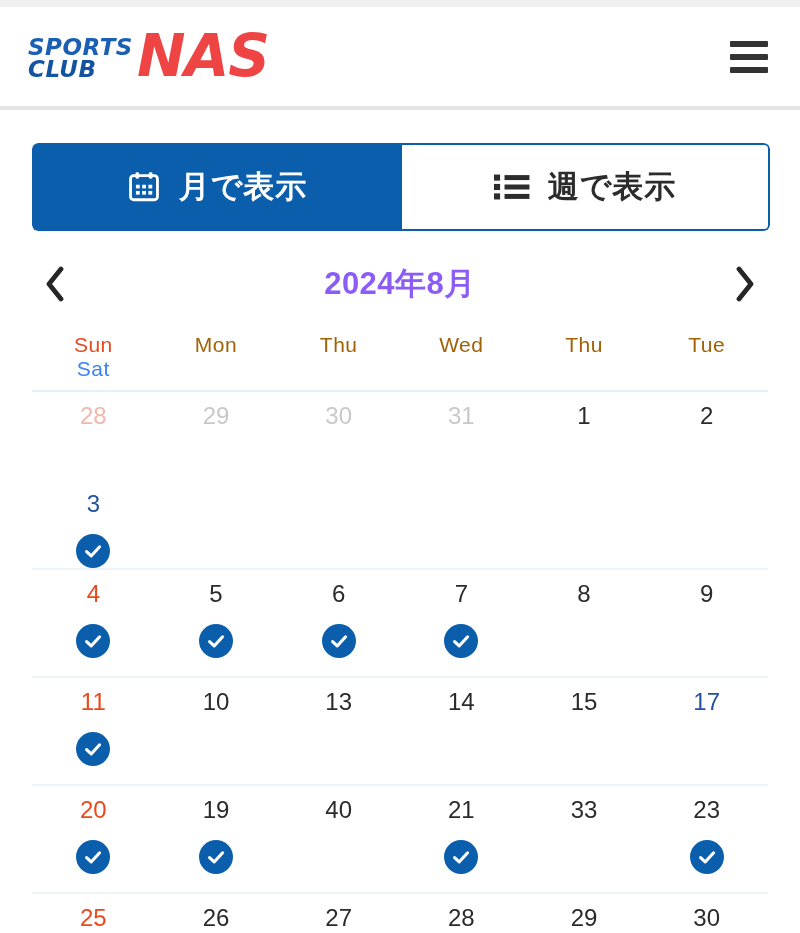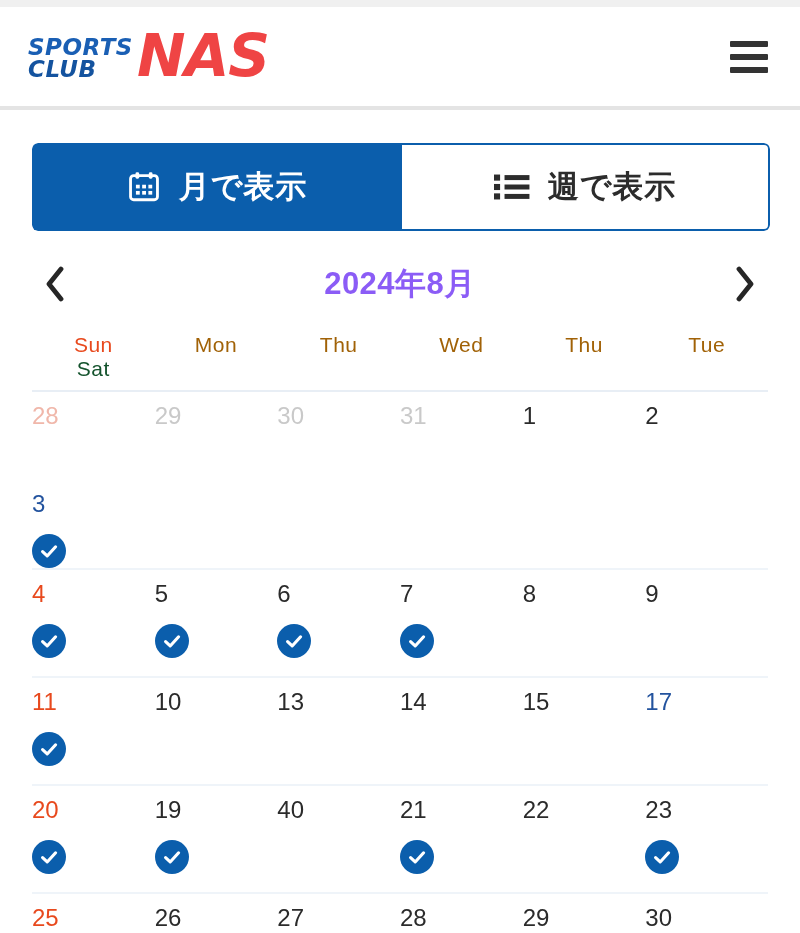--- a/index.html
+++ b/index.html
@@ -158,31 +158,32 @@
     padding-bottom: 9px;
   }
   .dow {
     text-align: center;
     font-size: 21px;
     font-weight: normal;
     color: #a16207;
     letter-spacing: 0.5px;
   }
   .dow.sun { color: #e8491d; }
-  .dow.sat { color: #14532d; }
+  .dow.sat { color: #3b82f6; }
 
   .cal-week {
     border-bottom: 2px solid #eff4f9;
     min-height: 108px;
   }
   .cal-week:last-child { border-bottom: none; }
 
   .day {
     display: flex;
     flex-direction: column;
+    align-items: center;
     padding-top: 12px;
     cursor: pointer;
   }
   .day-num {
     font-size: 24px;
     color: #2b2b2b;
     line-height: 1;
     margin-bottom: 18px;
   }
   .day.sun .day-num { color: #e8491d; }
@@ -469,21 +470,21 @@
           </div>
           <div class="day">
             <div class="day-num">21</div>
             <div class="check-badge">
               <svg width="22" height="22" viewBox="0 0 24 24" aria-hidden="true">
                 <path d="M5 12.6 L10 17.4 L19.2 7.4" fill="none" stroke="#ffffff" stroke-width="3.4" stroke-linecap="round" stroke-linejoin="round"></path>
               </svg>
             </div>
           </div>
           <div class="day">
-            <div class="day-num">22</div>
+            <div class="day-num">33</div>
             <div class="check-badge hidden">
               <svg width="22" height="22" viewBox="0 0 24 24" aria-hidden="true">
                 <path d="M5 12.6 L10 17.4 L19.2 7.4" fill="none" stroke="#ffffff" stroke-width="3.4" stroke-linecap="round" stroke-linejoin="round"></path>
               </svg>
             </div>
           </div>
           <div class="day">
             <div class="day-num">23</div>
             <div class="check-badge">
               <svg width="22" height="22" viewBox="0 0 24 24" aria-hidden="true">

